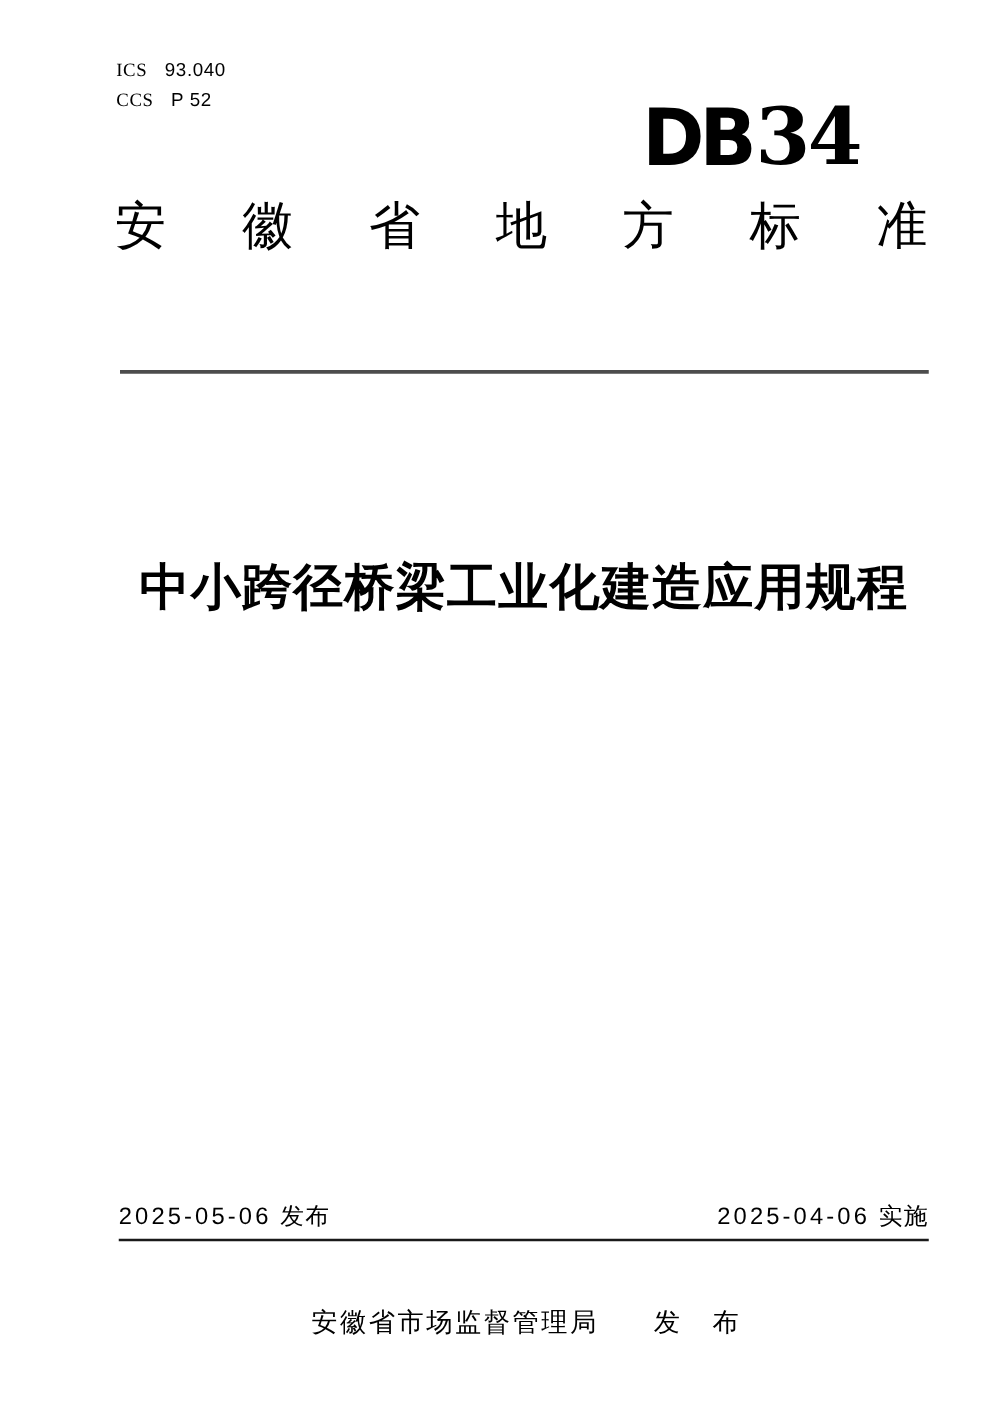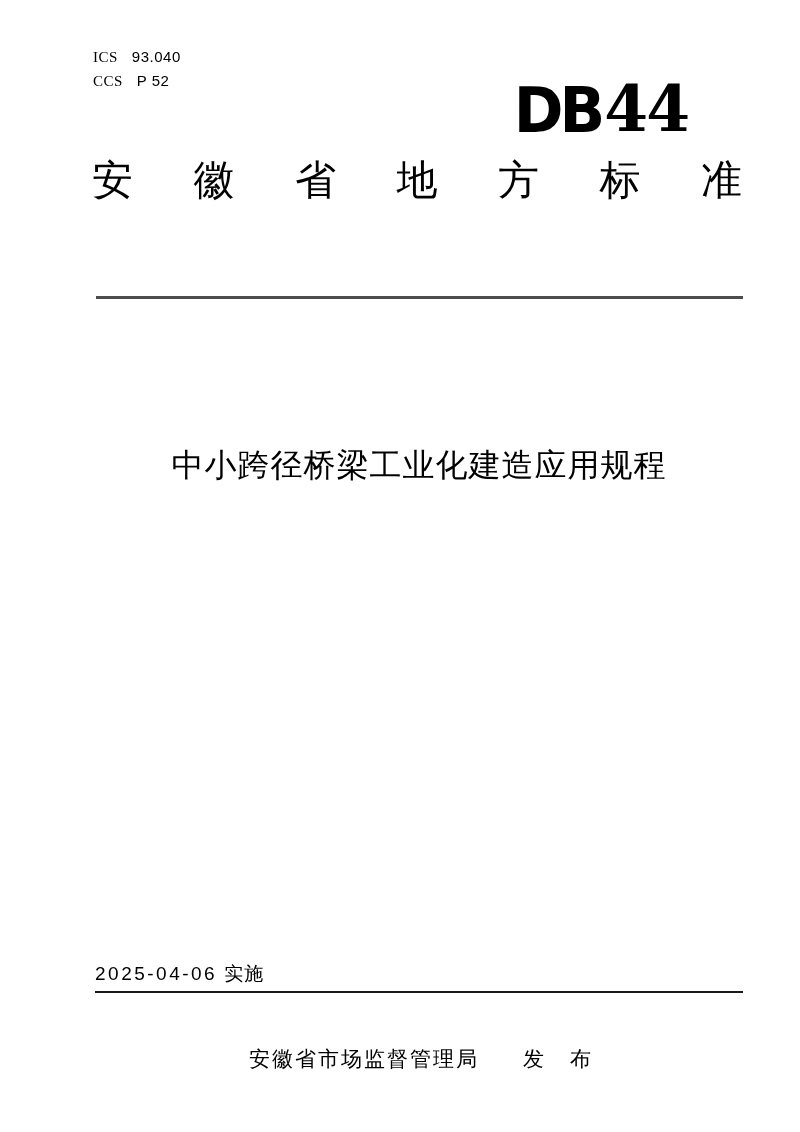--- a/index.html
+++ b/index.html
@@ -81,22 +81,22 @@
     height: 3px;
     background: #4d4d4d;
   }
 
   .title-cn {
     position: absolute;
     left: 95px;
     width: 648px;
     top: 434px;
     text-align: center;
-    font-size: 32px;
-    font-weight: 400;
+    font-size: 40px;
+    font-weight: 700;
     letter-spacing: 1px;
     line-height: 1.2;
   }
 
   .title-en {
     position: absolute;
     left: 89px;
     width: 660px;
     top: 504px;
     text-align: center;
@@ -150,41 +150,44 @@
       <span>ICS</span>
       <span class="val">93.040</span>
     </div>
     <div class="code-row">
       <span>CCS</span>
       <span class="val">P 52</span>
     </div>
   </div>
 
   <div class="logo">
-    <span class="logo-db">DB</span><span class="logo-34">44</span>
+    <span class="logo-db">DB</span><span class="logo-34">34</span>
   </div>
 
   <div class="standard-type">
       <span>安</span>
       <span>徽</span>
       <span>省</span>
       <span>地</span>
       <span>方</span>
       <span>标</span>
       <span>准</span>
     </div>
 
 
   <div class="rule-thick"></div>
 
   <div class="title-cn">中小跨径桥梁工业化建造应用规程</div>
 
 
   <div class="dates">
     <div>
+      <span class="date-num">2025-05-06</span><span class="date-label">发布</span>
+    </div>
+    <div>
       <span class="date-num">2025-04-06</span><span class="date-label">实施</span>
     </div>
   </div>
 
   <div class="rule-thin"></div>
 
   <div class="publisher">
     <span>安徽省市场监督管理局</span><span class="publish-label">发 布</span>
   </div>
 

